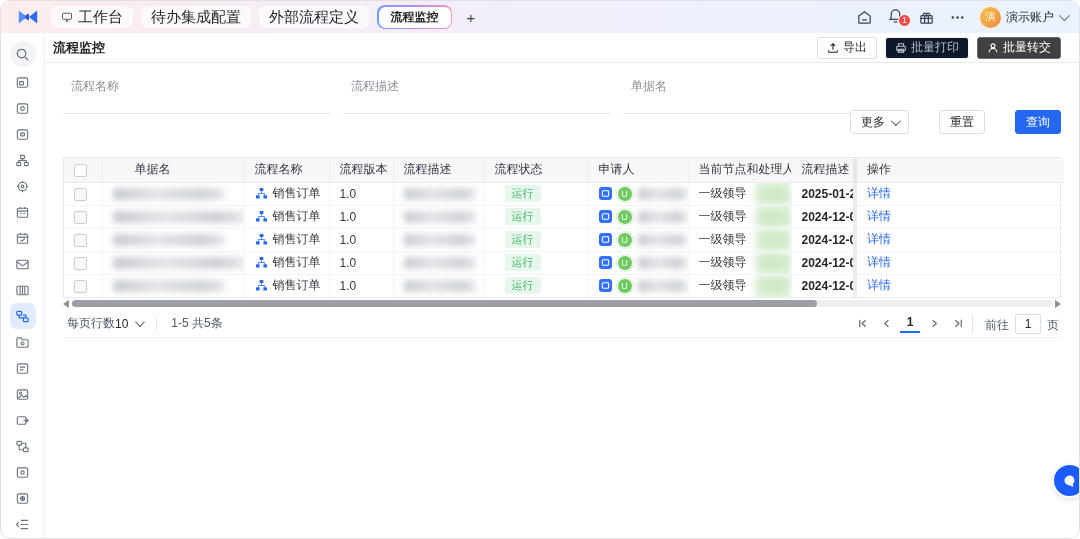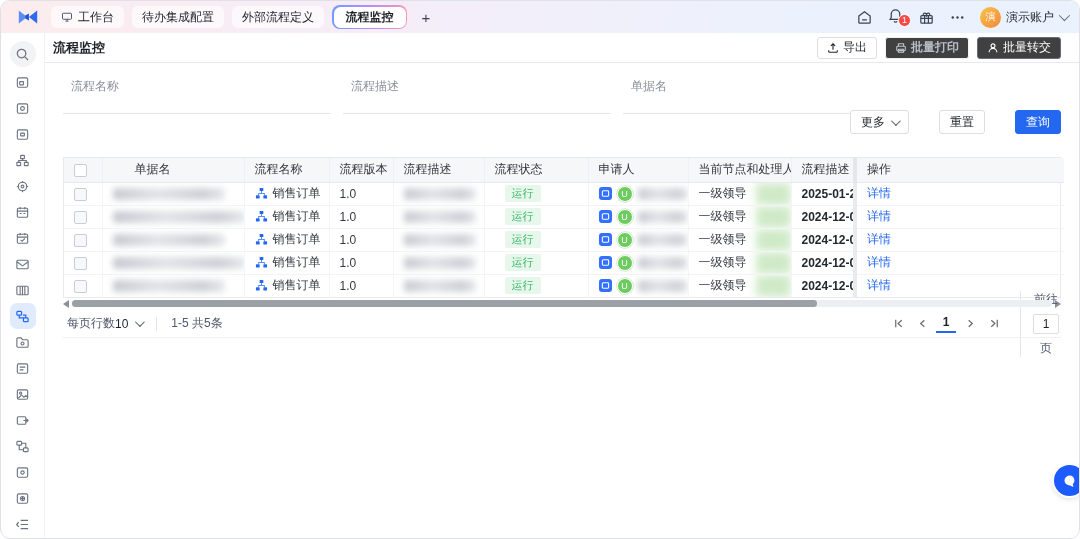--- a/index.html
+++ b/index.html
@@ -3,21 +3,21 @@
 <meta charset="utf-8">
 <style>
   * { box-sizing: border-box; margin: 0; padding: 0; }
   body { font-family: "Liberation Sans", "DejaVu Sans", sans-serif; background:#fff; width:1080px; height:539px; overflow:hidden; }
   .window { width:1080px; height:539px; border:1px solid #dfe1e6; border-radius:10px; overflow:hidden; position:relative; background:#fff; display:flex; flex-direction:column; }
 
   
   .topbar { height:32px; flex:0 0 32px; display:flex; align-items:center; background:linear-gradient(90deg,#fceced 0%,#f5edf8 35%,#ecf1fc 70%,#e9f2fd 100%); padding:0 12px; }
   .logo { width:22px; height:20px; margin:0 12px 0 4px; flex:0 0 auto; }
   .tabs { display:flex; align-items:center; gap:8px; }
-  .tab { height:22px; display:flex; align-items:center; gap:5px; padding:0 10px; border-radius:6px; background:rgba(255,255,255,.65); font-size:12px; color:#1f2329; cursor:pointer; white-space:nowrap; }
+  .tab { height:22px; display:flex; align-items:center; gap:5px; padding:0 10px; border-radius:6px; background:rgba(255,255,255,.65); font-size:15px; color:#1f2329; cursor:pointer; white-space:nowrap; }
   .tab-active-wrap { padding:1.5px; border-radius:8px; background:linear-gradient(90deg,#6f9dfc,#b78cf7,#f59ab1); }
   .tab-active { height:21px; display:flex; align-items:center; padding:0 12px; border-radius:6.5px; background:#fff; font-size:12px; color:#1f2329; font-weight:600; }
   .tab-add { width:22px; height:22px; display:flex; align-items:center; justify-content:center; font-size:15px; color:#394455; cursor:pointer; border-radius:5px; }
   .topbar-right { margin-left:auto; display:flex; align-items:center; gap:14px; }
   .tb-ic { width:17px; height:17px; color:#394455; position:relative; cursor:pointer; }
   .badge { position:absolute; top:7px; right:-7px; min-width:13px; height:13px; border-radius:8px; background:#f54a45; color:#fff; font-size:9px; display:flex; align-items:center; justify-content:center; padding:0 3px; border:1px solid #fff; }
   .bell-wrap { position:relative; }
   .avatar { width:21px; height:21px; border-radius:50%; background:linear-gradient(135deg,#f9c247,#f08a3e); color:#fff; font-size:10px; display:flex; align-items:center; justify-content:center; }
   .account { display:flex; align-items:center; gap:5px; cursor:pointer; }
   .account-name { font-size:12px; color:#1f2329; }
@@ -33,21 +33,21 @@
   .side-spacer { flex:1; }
 
   .main { flex:1; display:flex; flex-direction:column; min-width:0; background:#fff; }
 
   
   .page-header { height:30px; flex:0 0 30px; display:flex; align-items:center; border-bottom:1px solid #e7e9ee; padding:0 18px 0 8px; }
   .page-title { font-size:13px; font-weight:700; color:#1f2329; }
   .ph-actions { margin-left:auto; display:flex; gap:8px; }
   .btn { height:22px; display:flex; align-items:center; gap:4px; padding:0 9px; border-radius:3px; font-size:12px; cursor:pointer; border:1px solid #dcdee2; background:#fff; color:#1f2329; white-space:nowrap; }
   .btn svg { width:12px; height:12px; }
-  .btn.disabled { background:#404040; border-color:#f2f3f5; color:#b9bec8; cursor:default;font-weight:bold; }
+  .btn.disabled { background:#0f172a; border-color:#f2f3f5; color:#b9bec8; cursor:default; }
   .btn.slate { background:#404040; border-color:#636b80; color:#fff; }
 
   
   .filters { position:relative; padding:13px 18px 0 18px; height:74px; flex:0 0 74px; }
   .fields { display:flex; gap:12px; width:838px; }
   .field { flex:1; max-width:268px; padding:0 0 0 8px; border-bottom:1px solid #e5e6eb; height:38px; cursor:text; }
   .field-label { font-size:12px; color:#8a9099; }
   .filter-btns { position:absolute; right:18px; top:47px; display:flex; gap:9px; }
   .btn.small { height:24px; padding:0 10px;margin-left:21px; }
   .btn.primary { background:#2468f2; border-color:#2468f2; color:#fff; }
@@ -91,21 +91,21 @@
   .scroll-thumb { position:absolute; left:0; top:0; height:7px; width:76%; border-radius:4px; background:#9aa0a6; cursor:grab; }
 
   
   .pagination { margin:2px 18px 0 18px; height:28px; display:flex; align-items:center; border-bottom:1px solid #f0f1f3; font-size:12px; color:#4e5969; padding:0 2px 0 4px; }
   .pp-label { }
   .pp-select { display:flex; align-items:center; gap:5px; cursor:pointer; color:#1f2329; padding-right:14px; border-right:1px solid #e5e6eb; margin-right:14px;justify-content:center; }
   .pager { margin-left:auto; display:flex; align-items:center; gap:4px; }
   .pg-btn { width:20px; height:20px; display:flex; align-items:center; justify-content:center; color:#646a73; cursor:pointer; }
   .pg-btn svg { width:11px; height:11px; }
   .pg-cur { width:20px; text-align:center; color:#1f2329; font-weight:600; border-bottom:2px solid #2468f2; height:18px; cursor:pointer; }
-  .goto { display:flex; align-items:center; gap:6px; margin-left:12px; padding-left:12px; border-left:1px solid #e5e6eb;flex-direction:column; }
+  .goto { display:flex; align-items:flex-end; gap:6px; margin-left:0; padding-left:12px; border-left:1px solid #e5e6eb; }
   .goto input { width:26px; height:20px; border:1px solid #dcdee2; border-radius:2px; text-align:center; font-size:12px; color:#1f2329; font-family:inherit; }
 
   
   .chat-fab { position:absolute; right:-6px; top:464px; width:31px; height:31px; border-radius:50%; background:#1b5bff; box-shadow:0 0 0 2px #fff,0 2px 6px rgba(0,0,0,.2); display:flex; align-items:center; justify-content:center; cursor:pointer; }
   .chat-fab svg { width:16px; height:16px; }
 </style>
 </head>
 <body>
 
 <div class="window">

